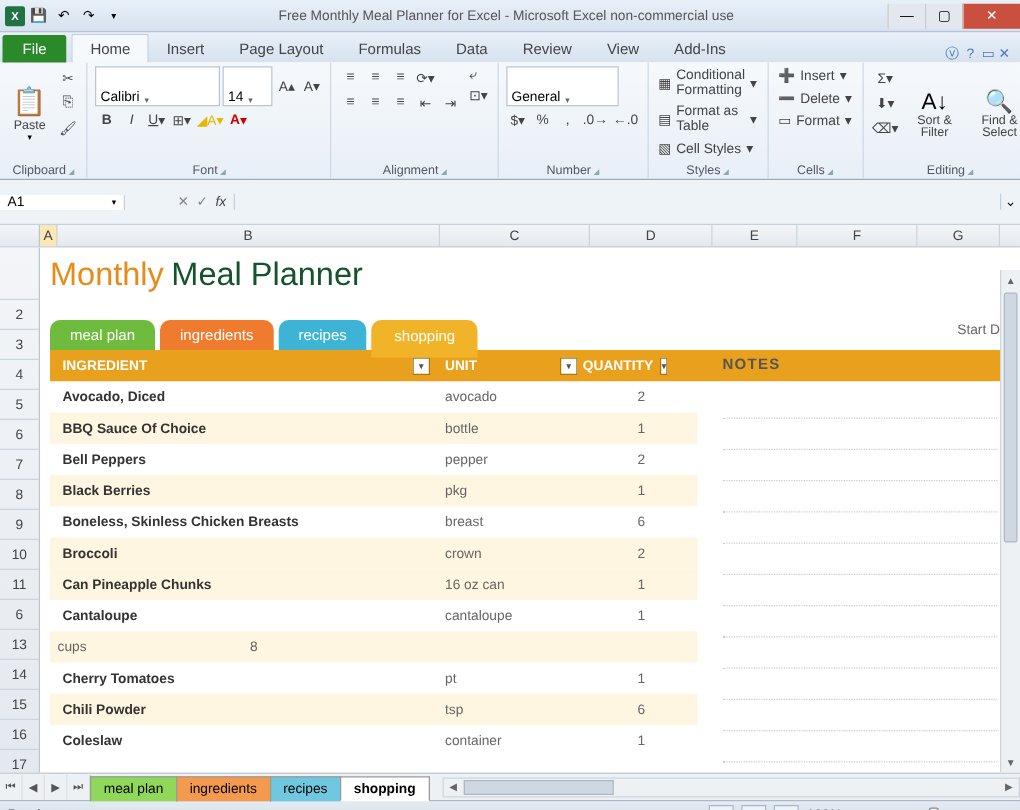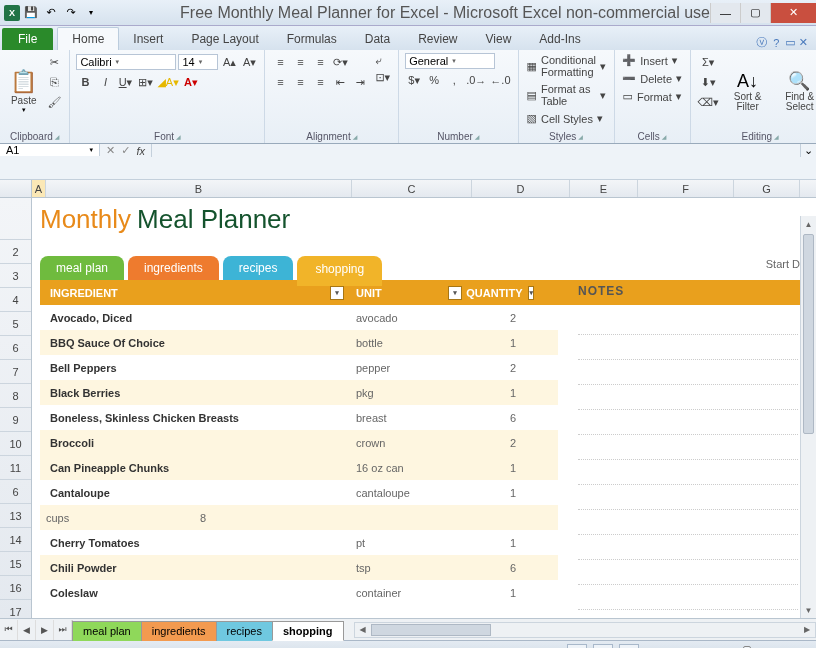--- a/index.html
+++ b/index.html
@@ -2,21 +2,21 @@
 <html><head>
 <meta charset="utf-8">
 <style>
 * { box-sizing: border-box; margin: 0; padding: 0; font-family: 'Segoe UI', Tahoma, sans-serif; }
 body { background: #fff; width: 816px; height: 648px; overflow: hidden; font-size: 11px; }
 
 
 .titlebar { height: 26px; background: linear-gradient(#e8f0f8, #d6e2ee); display: flex; align-items: center; border-bottom: 1px solid #aac; }
 .titlebar-left { display: flex; align-items: center; gap: 2px; padding-left: 4px; }
 .titlebar-left .qat-btn { width: 18px; height: 18px; display: flex; align-items: center; justify-content: center; cursor: pointer; }
-.titlebar .title { flex: 1; text-align: right; color: #555; font-size: 16px; }
+.titlebar .title { flex: 1; text-align: center; color: #555; font-size: 11px; }
 .winbtns { display: flex; }
 .winbtn { width: 30px; height: 20px; display: flex; align-items: center; justify-content: center; background: #e3e8ee; border-left: 1px solid #ccc; cursor: pointer; }
 .winbtn.close { background: #c94f3f; color: #fff; width: 46px; }
 .excel-icon { width: 16px; height: 16px; background: #217346; color:#fff; font-size:9px; font-weight:bold; display:flex; align-items:center; justify-content:center; border-radius:2px;}
 
 
 .tabrow { height: 24px; background: linear-gradient(#e8f0f8, #d6e2ee); display: flex; align-items: flex-end; padding-left: 2px; }
 .file-tab { background: #2a8a2a; color: #fff; padding: 4px 16px; font-size: 12px; border-radius: 2px 2px 0 0; margin-right: 4px; cursor:pointer; }
 .ribtab { padding: 4px 14px; font-size: 12px; color: #444; cursor:pointer; }
 .ribtab.active { background: #f6f9fc; border: 1px solid #bcd; border-bottom: none; border-radius: 2px 2px 0 0; }
@@ -28,26 +28,26 @@
 .rgroup { border-right: 1px solid #cdd9e6; padding: 3px 6px 1px; display: flex; flex-direction: column; justify-content: space-between; }
 .rgroup-label { text-align: center; font-size: 10px; color: #556; padding-top: 2px; display:flex; justify-content:center; align-items:center; gap:2px;}
 .rgroup-label::after { content:"◢"; font-size:6px; color:#8aa; }
 .rgroup-body { display: flex; gap: 4px; flex:1; }
 .bigbtn { display: flex; flex-direction: column; align-items: center; justify-content: center; padding: 2px 4px; cursor:pointer; }
 .bigbtn .ico { font-size: 22px; }
 .bigbtn .lbl { font-size: 10px; color:#444; }
 .stack { display: flex; flex-direction: column; gap: 2px; }
 .row { display: flex; gap: 2px; align-items:center; }
 .smbtn { min-width: 18px; height: 18px; border: 1px solid transparent; display: flex; align-items: center; justify-content: center; font-size: 11px; cursor:pointer; color:#444; }
-.combo { height: 16px; border: 1px solid #b7c5d6; background:#fff; display:flex; align-items:center; padding:0 3px; font-size:11px; cursor:pointer; }
+.combo { height: 32px; border: 1px solid #b7c5d6; background:#fff; display:flex; align-items:flex-end; padding:0 3px; font-size:11px; cursor:pointer; }
 .combo .dd { margin-left:4px; font-size:7px; color:#666;}
 .menubtn { display:flex; align-items:center; gap:4px; font-size:11px; color:#444; cursor:pointer; padding:1px 2px;}
 
 
-.fbar { height: 36px; border-bottom: 1px solid #c4d0dc; display: flex; align-items: flex-start; background:#eef3f8;}
+.fbar { height: 36px; border-bottom: 1px solid #c4d0dc; display: flex; align-items: center; background:#eef3f8;gap:36px;}
 .namebox { width: 100px; border-right: 1px solid #c4d0dc; display:flex; align-items:center; padding:0 6px; background:#fff; font-size:11px;}
 .namebox .dd { margin-left:auto; font-size:7px;}
 .fbar-btns { display:flex; align-items:center; padding:0 6px; gap:6px; color:#888; border-right:1px solid #c4d0dc;}
 .fx { font-style:italic; color:#444; }
 .fbar-input { flex:1; background:#fff; border-left:1px solid #c4d0dc; }
 .fbar-expand { width:16px; display:flex; align-items:center; justify-content:center; border-left:1px solid #c4d0dc; cursor:pointer;}
 
 
 .gridwrap { position: relative; height: 438px; display:flex; flex-direction:column; }
 .colhdrs { display:flex; height:18px; background:linear-gradient(#f3f5f8,#e4e9ef); border-bottom:1px solid #b9c5d0; font-size:11px; color:#444;}

